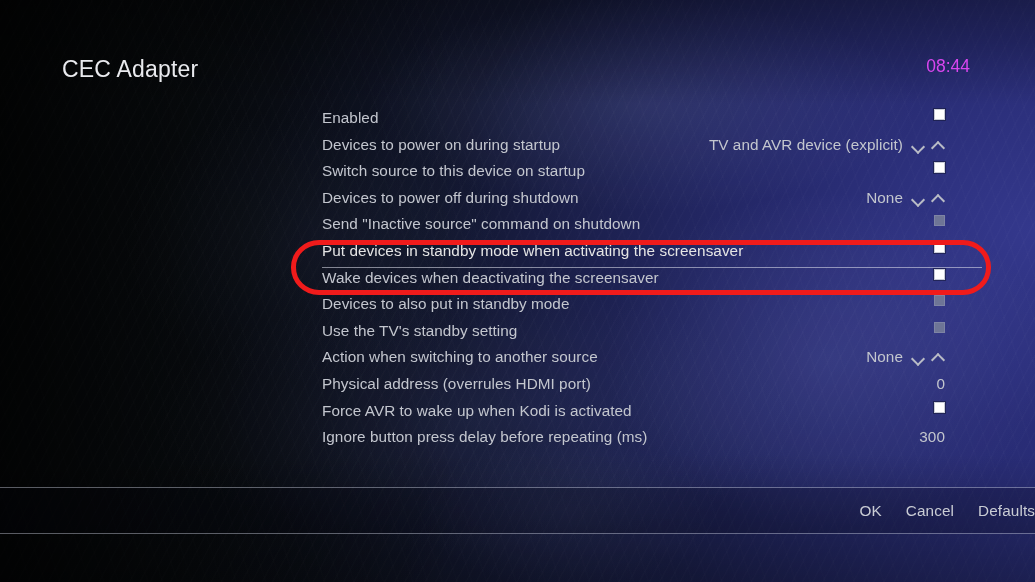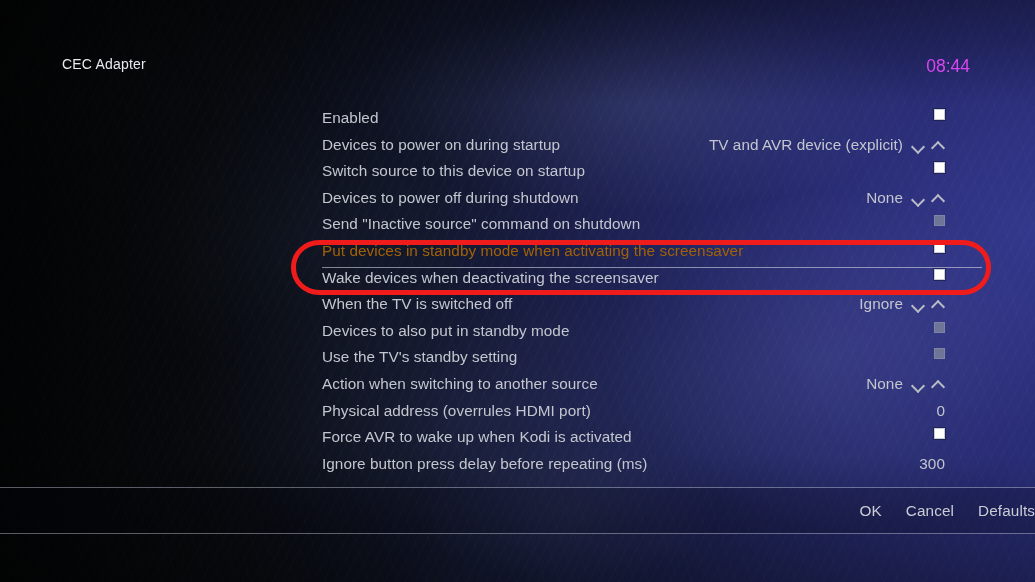--- a/index.html
+++ b/index.html
@@ -60,21 +60,21 @@
     position: absolute;
     left: 0;
     top: 56px;
     width: 1035px;
     height: 46px;
   }
   #window-title {
     position: absolute;
     left: 62px;
     top: 0;
-    font-size: 14px;
+    font-size: 23px;
     color: #e9eaee;
     letter-spacing: 0.2px;
     white-space: nowrap;
   }
   #clock {
     position: absolute;
     right: 65px;
     top: 0;
     font-size: 17.5px;
     color: #d946ef;
@@ -98,21 +98,21 @@
     padding: 0 0 0 22px;
     box-sizing: border-box;
   }
   .row-label {
     font-size: 15.3px;
     color: #c3c6ce;
     white-space: nowrap;
     letter-spacing: 0.05px;
   }
   .setting-row.selected .row-label {
-    color: #a16207;
+    color: #e5e5e5;
   }
   .setting-row.selected::after {
     content: "";
     position: absolute;
     left: 22px;
     right: 8px;
     bottom: 1px;
     height: 1px;
     background: rgba(225,228,238,0.55);
   }
@@ -292,30 +292,20 @@
           <span class="checkbox on"></span>
         </div>
       </div>
       <div class="setting-row">
         <div class="row-label">Wake devices when deactivating the screensaver</div>
         <div class="row-value">
           <span class="checkbox on"></span>
         </div>
       </div>
       <div class="setting-row">
-        <div class="row-label">When the TV is switched off</div>
-        <div class="row-value">
-          <span class="value-text">Ignore</span>
-          <span class="spinner">
-            <span class="chev down"></span>
-            <span class="chev up"></span>
-          </span>
-        </div>
-      </div>
-      <div class="setting-row">
         <div class="row-label">Devices to also put in standby mode</div>
         <div class="row-value">
           <span class="checkbox dim"></span>
         </div>
       </div>
       <div class="setting-row">
         <div class="row-label">Use the TV's standby setting</div>
         <div class="row-value">
           <span class="checkbox dim"></span>
         </div>

